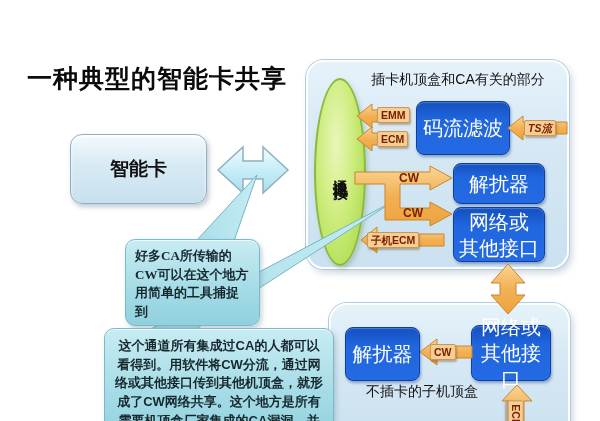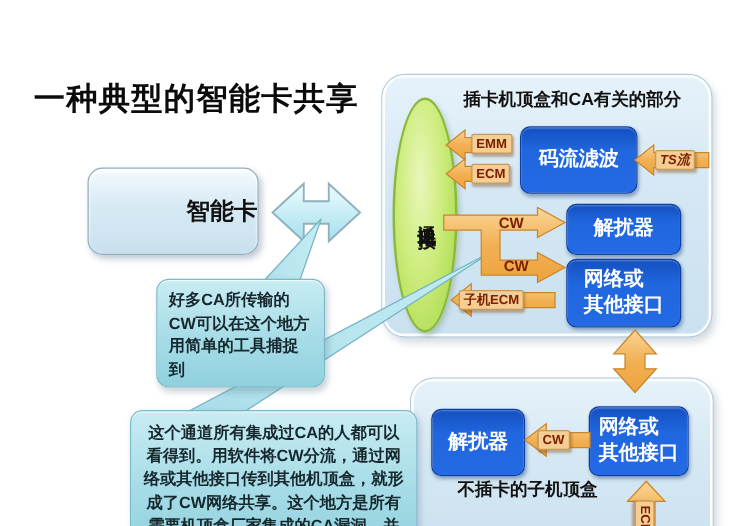--- a/index.html
+++ b/index.html
@@ -13,48 +13,48 @@
   .main-title{left:27px;top:18px;font-size:25px;font-weight:bold;letter-spacing:1px;color:#0b0b0b;z-index:2;}
   
   .panel{
     background:linear-gradient(180deg,#e6f2fa 0%,#d4e7f3 45%,#cbe1f0 100%);
     border:2px solid #fbfdff;border-radius:18px;
     box-shadow:0 0 0 1px #b2cbdd,3px 4px 7px rgba(125,150,170,.38);
     z-index:1;
   }
   .panel-top{left:306px;top:16px;width:259px;height:205px;}
   .panel-bottom{left:329px;top:259px;width:237px;height:141px;}
-  .panel-title{font-size:14px;font-weight:bold;color:#111;z-index:2;}
+  .panel-title{font-size:14px;font-weight:normal;color:#111;z-index:2;}
   .panel-top-title{left:348px;top:27px;width:220px;text-align:center;}
   .panel-bottom-title{left:366px;top:339px;}
   
   .smart-card{
     left:70px;top:90px;width:135px;height:68px;border-radius:12px;
     background:linear-gradient(180deg,#f2fafd 0%,#d7eaf4 45%,#c8e1ee 100%);
     border:1px solid #92adbd;
     box-shadow:2px 3px 5px rgba(120,140,160,.45),inset 0 2px 3px #ffffff;
-    display:flex;align-items:center;justify-content:flex-end;
+    display:flex;align-items:center;justify-content:center;
     font-size:19px;font-weight:bold;color:#111;z-index:2;font-family:Liberation Serif, serif;
   }
   
   .comm-ellipse{
     left:314px;top:34px;width:48px;height:184px;border-radius:50%;
     background:radial-gradient(ellipse at 42% 35%,#e9f7ba 0%,#cdec7c 45%,#abdb4e 88%);
     border:2px solid #8bb93d;
     box-shadow:2px 3px 4px rgba(110,140,90,.35);
     display:flex;align-items:center;justify-content:center;z-index:2;
   }
   .vtext{writing-mode:vertical-rl;text-orientation:upright;font-size:15px;font-weight:bold;color:#111;letter-spacing:2px;}
   
   .bluebox{
     background:linear-gradient(180deg,#1450c0 0%,#2066de 35%,#236ae4 100%);
     border:1px solid #0d3f9e;border-radius:8px;
     box-shadow:1px 2px 3px rgba(25,55,120,.4),inset 0 1px 1px rgba(255,255,255,.25);
-    color:#fff;font-weight:bold;font-size:16px;line-height:1.3;
-    display:flex;align-items:center;justify-content:center;text-align:left;
+    color:#fff;font-weight:normal;font-size:20px;line-height:1.3;
+    display:flex;align-items:center;justify-content:center;text-align:center;
     white-space:pre-line;z-index:2;
   }
   .bb-filter{left:416px;top:57px;width:92px;height:52px;}
   .bb-desc-top{left:453px;top:119px;width:90px;height:39px;}
   .bb-net-top{left:453px;top:163px;width:90px;height:53px;}
   .bb-desc-bot{left:345px;top:283px;width:73px;height:52px;}
   .bb-net-bot{left:471px;top:281px;width:78px;height:54px;}
   
   .overlay{left:0;top:0;z-index:3;pointer-events:none;}
   
@@ -74,21 +74,21 @@
   .chip-bcw{left:430px;top:300px;}
   .chip-becm{left:500px;top:364px;transform:rotate(90deg);transform-origin:center;}
   
   .callout{
     background:linear-gradient(180deg,#c8ecf3 0%,#a6dce7 55%,#90d1dd 100%);
     border:1px solid #79bac8;border-radius:10px;
     box-shadow:inset 0 1px 0 rgba(255,255,255,.7),2px 3px 5px rgba(100,130,145,.35);
     color:#16282d;font-size:13px;font-weight:bold;line-height:1.44;
     z-index:5;box-sizing:border-box;
   }
-  .callout-capture{left:125px;top:179px;width:135px;height:87px;padding:7px 9px;}
+  .callout-capture{left:125px;top:195px;width:135px;height:87px;padding:7px 9px;font-family:Liberation Serif, serif;}
   .callout-share{left:104px;top:284px;width:230px;height:114px;padding:8px 10px;text-align:center;}
 </style>
 </head>
 <body>
 
 <div class="stage">
 
   <div class="abs main-title">一种典型的智能卡共享</div>
 
   <div class="abs panel panel-top"></div>

